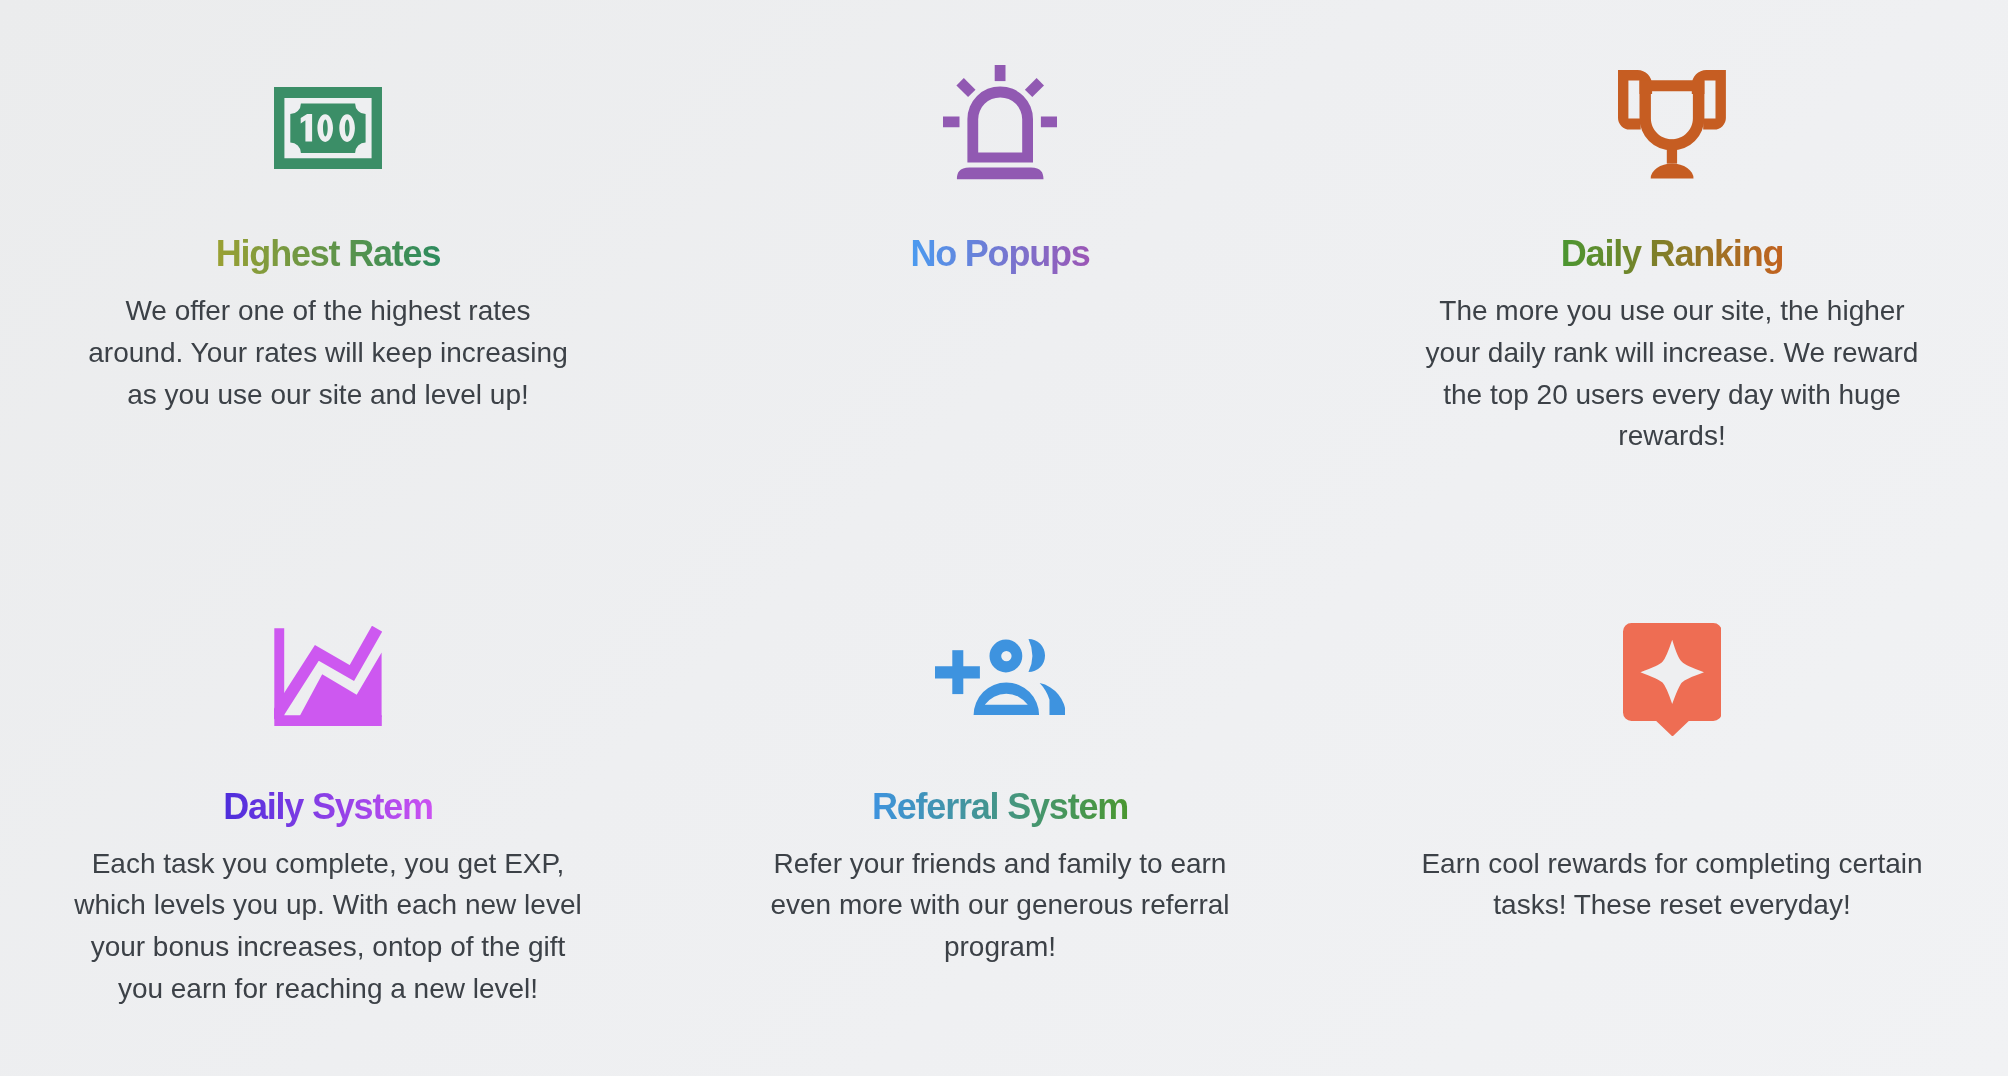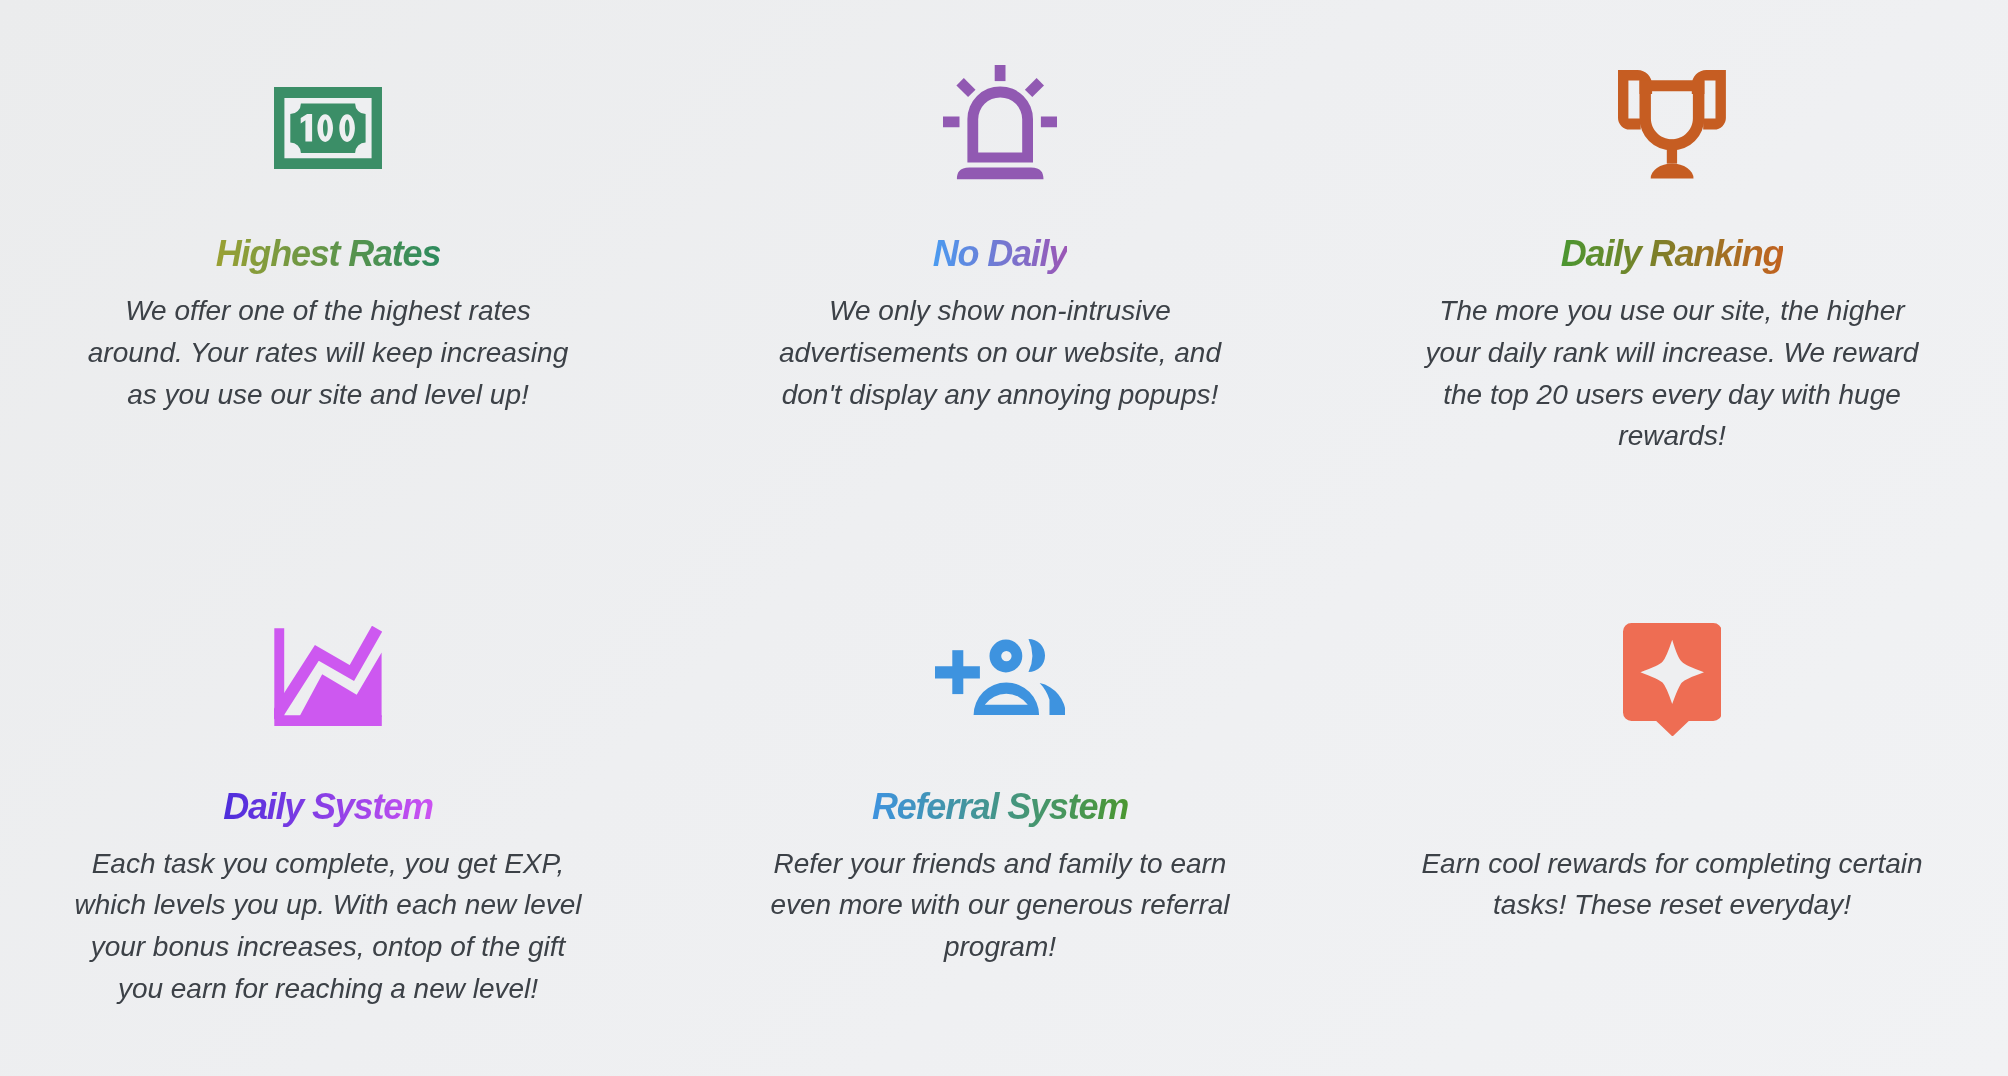--- a/index.html
+++ b/index.html
@@ -3,21 +3,21 @@
 <meta charset="utf-8">
 <title>Features</title>
 <style>
   html,body{margin:0;padding:0;}
   body{
     width:2008px;height:1076px;overflow:hidden;
     background:linear-gradient(135deg,#ebeced 0%,#eeeff1 45%,#f1f2f4 100%);
     font-family:"Liberation Sans",sans-serif;
     -webkit-font-smoothing:antialiased;
   }
-  .grid{position:relative;width:1984px;height:1076px;font-style:italic;}
+  .grid{position:relative;width:1984px;height:1076px;}
   .cell{position:absolute;width:672px;height:538px;}
   .c1{left:-8px;} .c2{left:664px;} .c3{left:1336px;}
   .r1{top:0px;} .r2{top:538px;}
 
   .icon-wrap{position:absolute;left:0;width:672px;display:flex;justify-content:center;}
   .icon-wrap svg{display:block;}
 
   .title{
     position:absolute;left:0;width:672px;
     margin:0;
@@ -72,22 +72,21 @@
         <g fill="#9159b2">
           <path d="M51.7 0h10.8v16.1H51.7z"></path>
           <path d="M0 51.6h16.5v10.6H0zM97.9 51.6h16.5v10.6H97.9z"></path>
           <path d="M20.8 13 32.5 24.7l-7.4 7.4-11.7-11.7z"></path>
           <path d="M93.6 13 81.9 24.7l7.4 7.4 11.7-11.7z"></path>
           <path d="M57.2 21.4a32.7 32.7 0 0 1 32.8 32.7v43.5h-65.6V54.1A32.7 32.7 0 0 1 57.2 21.4zm0 11a21.9 21.9 0 0 0-22 21.9v33.1h44V54.3a21.9 21.9 0 0 0-22-21.9z"></path>
           <path d="M13.9 114.3h86.6c0-6.7-2.4-11.8-12.5-11.8h-61.6c-10.1 0-12.5 5.1-12.5 11.8z"></path>
         </g>
       </svg>
     </div>
-    <h3 class="title"><span style="background-image: linear-gradient(to right, rgb(74, 155, 240), rgb(155, 86, 181));">No Daily</span></h3>
-    <p class="desc">We only show non-intrusive<br>advertisements on our website, and<br>don't display any annoying popups!</p>
+    <h3 class="title"><span style="background-image: linear-gradient(to right, rgb(74, 155, 240), rgb(155, 86, 181));">No Popups</span></h3>
   </div>
 
   <div class="cell c3 r1">
     <div class="icon-wrap" style="top:70.4px;">
       <svg width="107.9" height="108.5" viewBox="0 0 107.9 108.5">
         <g fill="#c65d22">
           <path d="M48.8 69.6h10.3v24h-10.3z"></path>
           <path d="M32.7 108.5a21.4 14.9 0 0 1 42.8 0z"></path>
           <path d="M0 0h19.5c8.1 0 14.6 6.5 14.6 14.6v9.4H21.5V10.4H10.4v38.2h12.3v10.9H11.6A11.6 11.6 0 0 1 0 48z"></path>
           <path d="M107.9 0H88.4c-8.1 0-14.6 6.5-14.6 14.6v9.4h12.6V10.4h11.1v38.2H85.2v10.9h11.1A11.6 11.6 0 0 0 107.9 48z"></path>

